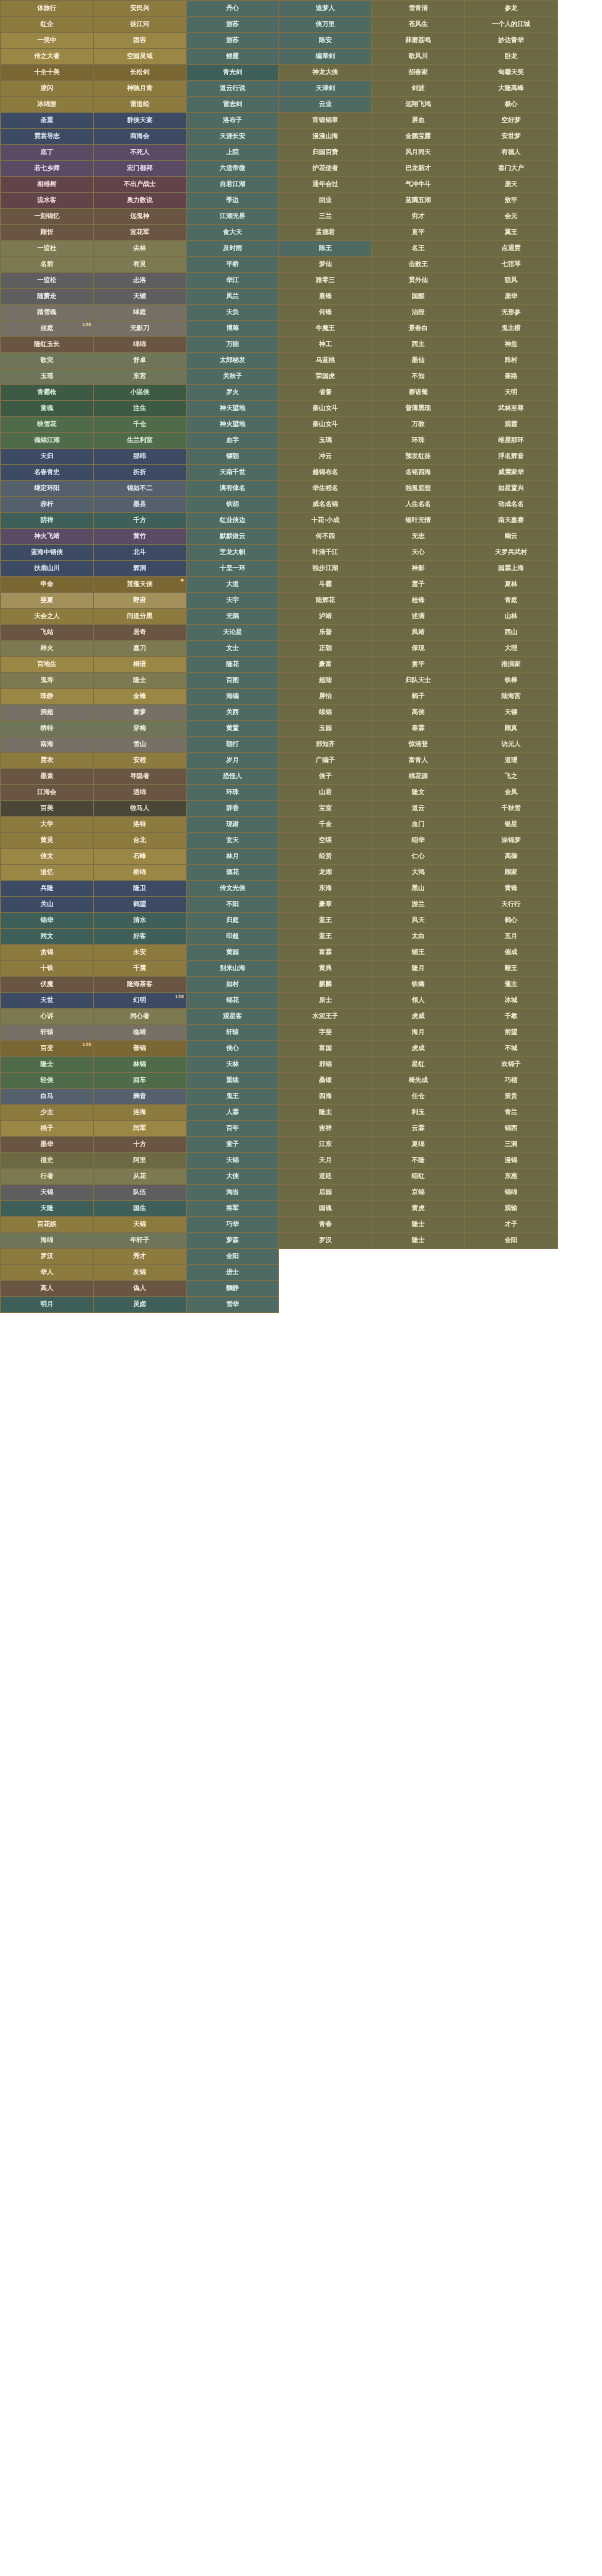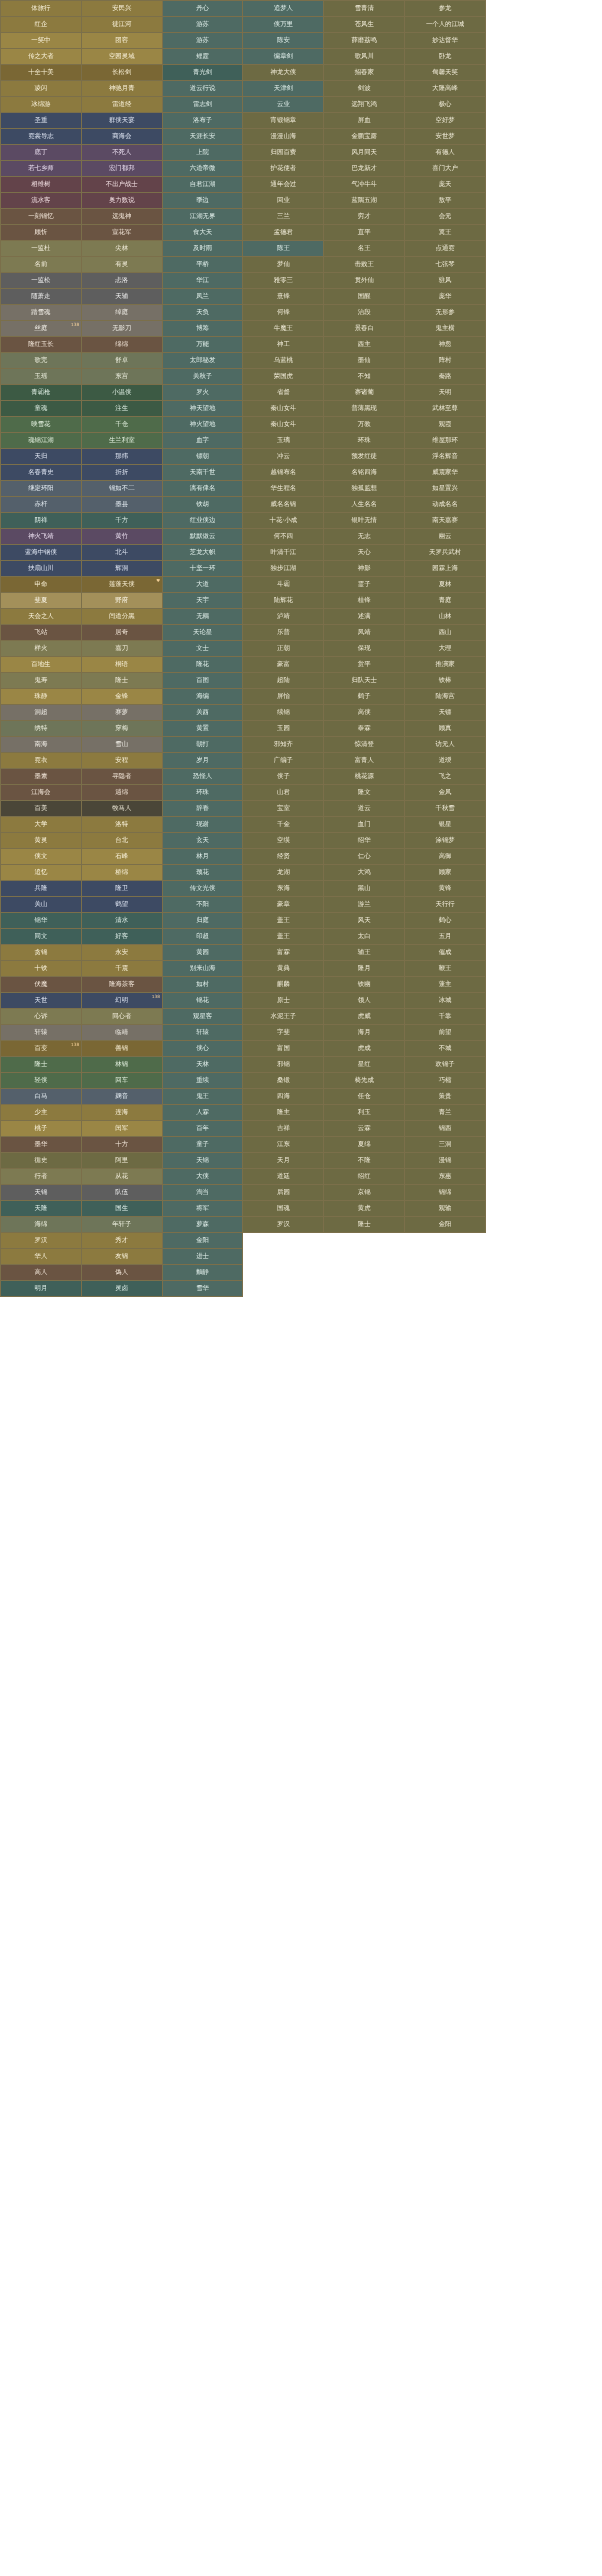--- a/index.html
+++ b/index.html
@@ -5,23 +5,24 @@
   html, body {
     margin: 0;
     padding: 0;
     background: #ffffff;
   }
   body {
     width: 602px;
     font-family: "DejaVu Sans", "Liberation Sans", sans-serif;
   }
   #grid {
-    width: 486px;
+    width: 558px;
     border-collapse: collapse;
     table-layout: fixed;
+    font-weight: bold;
   }
   #grid td {
     height: 15px;
     padding: 0 2.1px;
     font-size: 6.4px;
     line-height: 15px;
     text-align: center;
     white-space: nowrap;
     overflow: hidden;
     text-overflow: clip;
@@ -671,20 +672,28 @@
       </tr>
       <tr>
         <td class="c-teal2">天隆</td>
         <td class="c-teal2">国生</td>
         <td class="c-teal">将军</td>
         <td class="c-olive">国魂</td>
         <td class="c-olive">黄虎</td>
         <td class="c-olive">观输</td>
       </tr>
       <tr>
+        <td class="c-gold">百花娛</td>
+        <td class="c-gold">天锦</td>
+        <td class="c-teal">巧华</td>
+        <td class="c-olive">青春</td>
+        <td class="c-olive">隆士</td>
+        <td class="c-olive">才子</td>
+      </tr>
+      <tr>
         <td class="c-sage">海绵</td>
         <td class="c-sage">年轩子</td>
         <td class="c-teal">萝森</td>
         <td class="c-olive">罗汉</td>
         <td class="c-olive">隆士</td>
         <td class="c-olive">金阳</td>
       </tr>
       <tr>
         <td class="c-gold">罗汉</td>
         <td class="c-gold">秀才</td>

